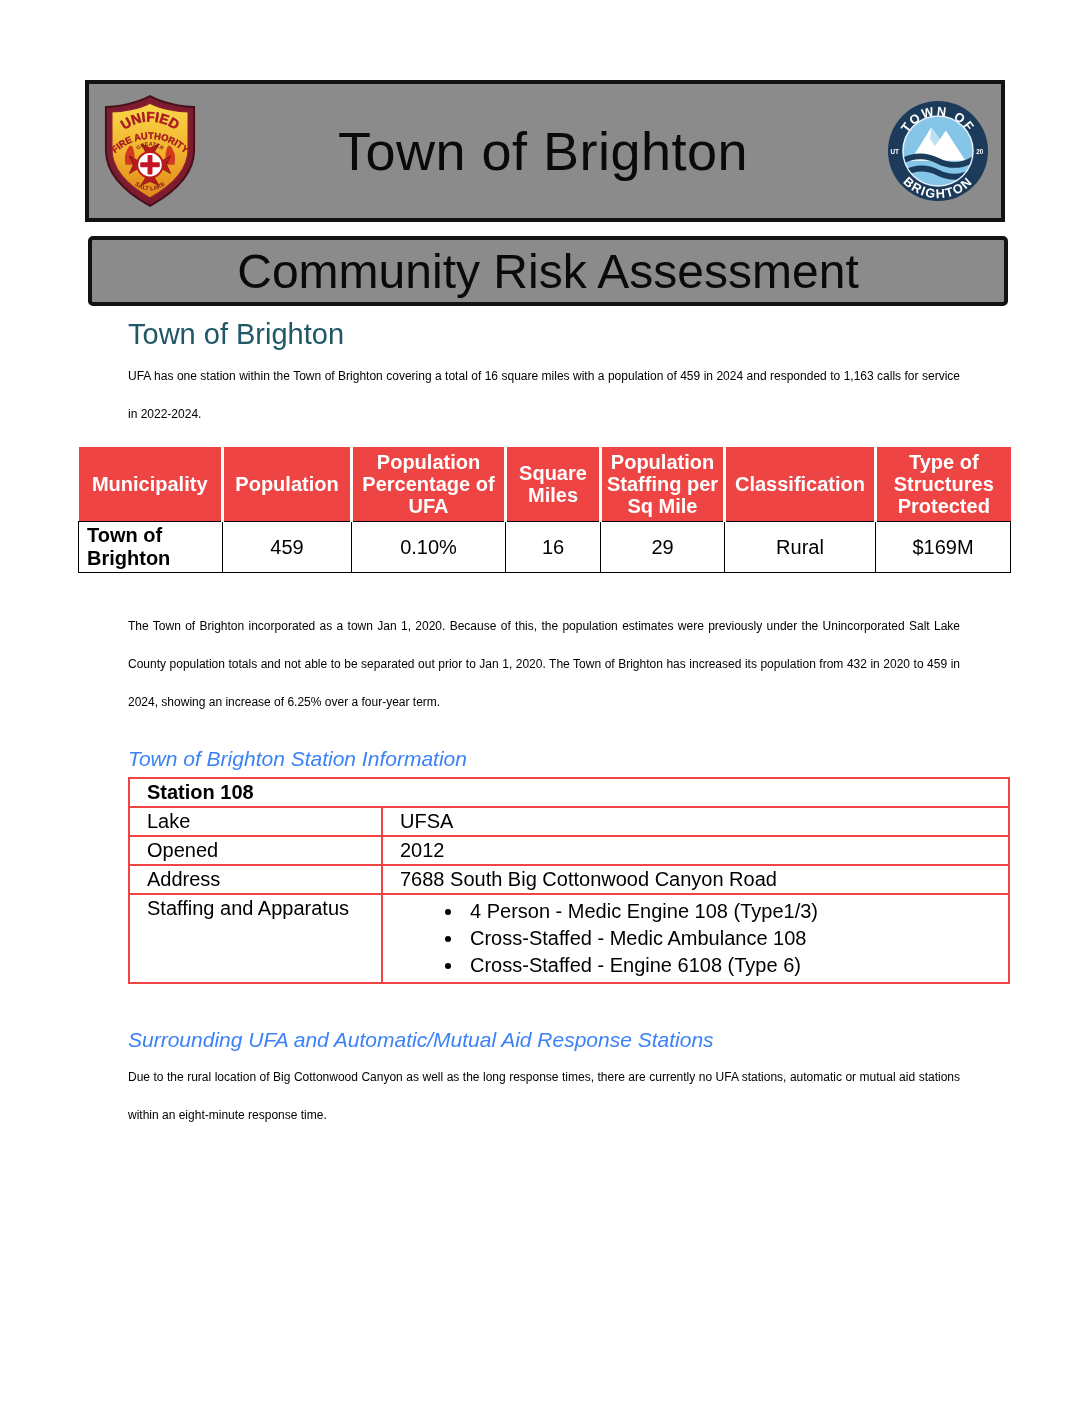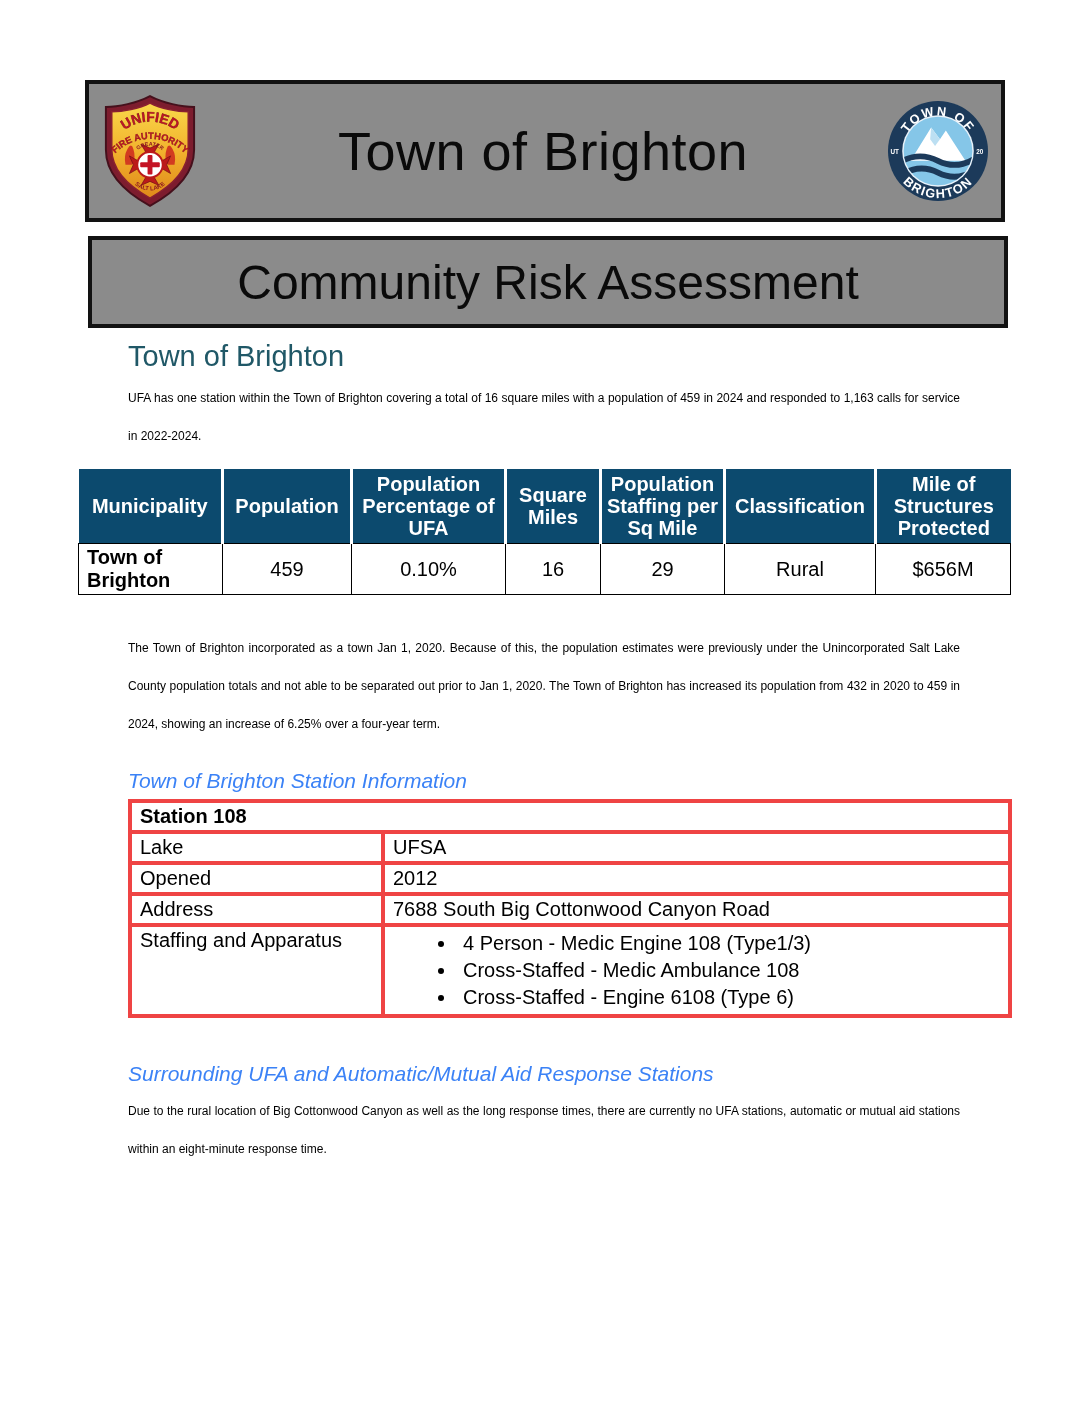--- a/index.html
+++ b/index.html
@@ -25,22 +25,22 @@
     padding:0 12px;
   }
   .banner-title-text {
     flex:1; text-align:center;
     font-size:54px; color:#0a0a0a;
     letter-spacing:0.5px;
     white-space:nowrap;
   }
   .banner-subtitle {
     margin:14px 0 0 88px;
-    width:920px; height:92px;
-    border-radius:0;
+    width:920px; height:70px;
+    border-radius:5px;
     display:flex; align-items:center; justify-content:center;
     font-size:48px; color:#0a0a0a;
   }
 
   
   .section-heading {
     margin:12px 0 0 128px;
     font-size:29px; font-weight:400;
     color:#205867;
   }
@@ -62,21 +62,21 @@
 
   
   .muni-table {
     margin:14px 0 0 78px;
     width:932px;
     border-collapse:collapse;
     table-layout:fixed;
     font-size:20px;
   }
   .muni-table th {
-    background:#0c4a6e; color:#ffffff;
+    background:#ef4444; color:#ffffff;
     font-weight:bold;
     border-left:3px solid #ffffff; border-right:3px solid #ffffff;
     padding:4px 3px;
     height:66px; vertical-align:middle;
     line-height:22px;
     text-align:center;
   }
   .muni-table th:first-child { border-left:none; }
   .muni-table th:last-child  { border-right:none; }
   .muni-table td {
@@ -93,22 +93,22 @@
 
   
   .station-table {
     margin:6px 0 0 128px;
     width:880px;
     border-collapse:collapse;
     table-layout:fixed;
     font-size:20px;
   }
   .station-table td {
-    border:4px solid #ef4444;
-    padding:1px 8px;
+    border:2px solid #ef4444;
+    padding:1px 17px;
     line-height:25px;
     vertical-align:top;
     background:#fff;
   }
   .station-table td.station-title { font-weight:bold; }
   .station-table ul {
     margin:2px 0 2px 0;
     padding-left:64px;
   }
   .station-table li { line-height:27px; padding-left:6px; }
@@ -213,32 +213,32 @@
         <col style="width:135px">
     </colgroup>
     <thead>
       <tr>
         <th>Municipality</th>
         <th>Population</th>
         <th>Population Percentage of UFA</th>
         <th>Square Miles</th>
         <th>Population Staffing per Sq Mile</th>
         <th>Classification</th>
-        <th>Mile of Structures Protected</th>
+        <th>Type of Structures Protected</th>
       </tr>
     </thead>
     <tbody>
       <tr>
         <td class="muni-name">Town of Brighton</td>
         <td>459</td>
         <td>0.10%</td>
         <td>16</td>
         <td>29</td>
         <td>Rural</td>
-        <td>$656M</td>
+        <td>$169M</td>
       </tr>
     </tbody>
   </table>
 
   <p class="body-text after-table">The Town of Brighton incorporated as a town Jan 1, 2020. Because of this, the population estimates were previously under the Unincorporated Salt Lake County population totals and not able to be separated out prior to Jan 1, 2020. The Town of Brighton has increased its population from 432 in 2020 to 459 in 2024, showing an increase of 6.25% over a four-year term.</p>
 
   <h3 class="sub-heading station">Town of Brighton Station Information</h3>
 
   <table class="station-table">
     <colgroup>

